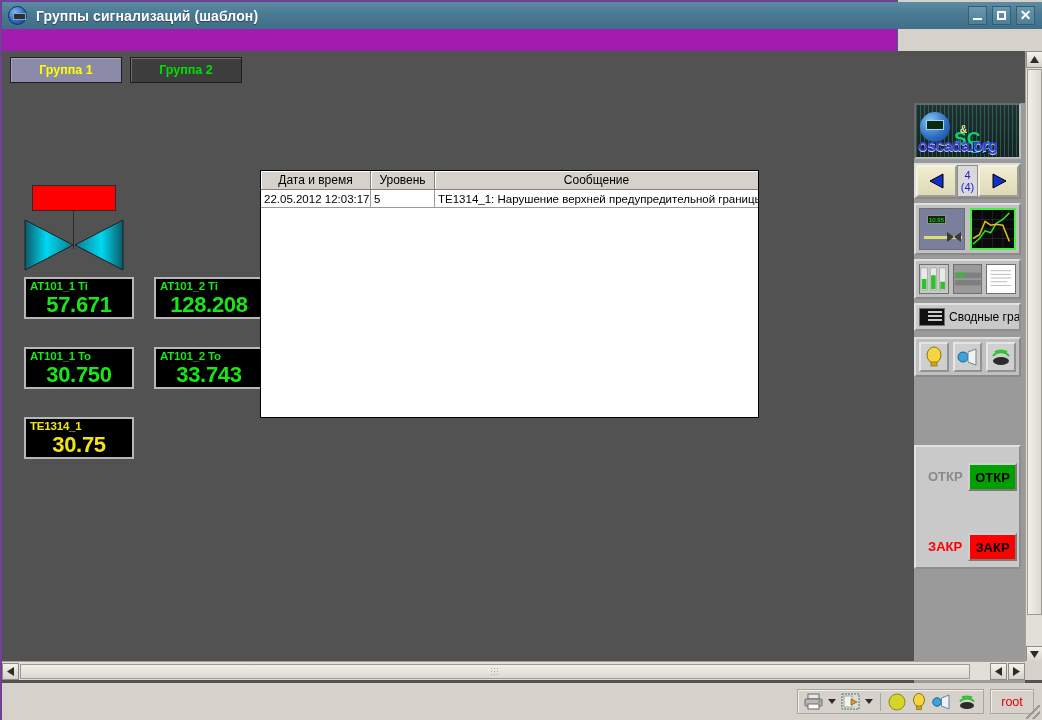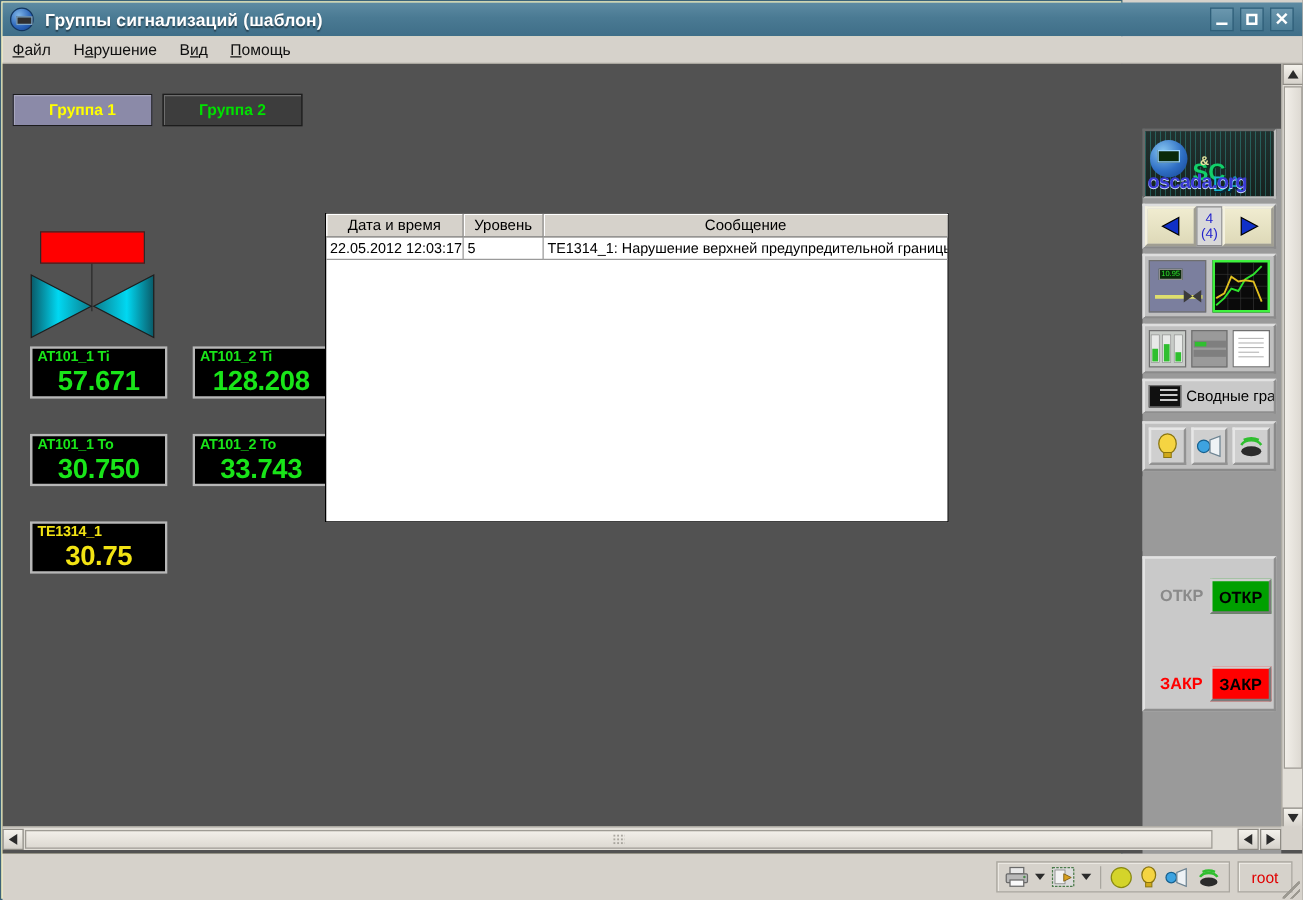--- a/index.html
+++ b/index.html
@@ -6,21 +6,21 @@
   html, body {
     margin: 0; padding: 0;
     width: 1042px; height: 720px;
     overflow: hidden;
     font-family: "Liberation Sans", sans-serif;
     background: #d6d2cb;
   }
   #app {
     position: relative;
     width: 898px; height: 720px;
-    background: #fef9c3;
+    background: #a21caf;
     border: 1px solid #3c6378;
   }
 
   
   .titlebar {
     position: absolute; left: 1px; top: 1px;
     width: 1040px; height: 27px;
     background: linear-gradient(to bottom, #5d8ba3 0%, #4a7a93 45%, #3f6e88 100%);
     display: flex; align-items: center;
     padding-left: 6px;
@@ -74,21 +74,21 @@
 
   
   .workspace {
     position: absolute; left: 1px; top: 50px;
     width: 1040px; height: 632px;
     background: #525252;
   }
 
   
   .tabs {
-    position: absolute; left: 8px; top: 24px;
+    position: absolute; left: 8px; top: 6px;
     display: flex; gap: 8px; align-items: center;
   }
   .tab {
     width: 112px; height: 26px;
     display: flex; align-items: center; justify-content: center;
     font-size: 12.5px; font-weight: bold;
     border: 1px solid #1d1d1d;
     cursor: pointer;
     box-shadow: inset 1px 1px 0 rgba(255,255,255,0.25);
   }
@@ -446,26 +446,20 @@
       </div>
       <div class="win-btn">
         <div class="glyph-max"></div>
       </div>
       <div class="win-btn">
         <span class="glyph-close">✕</span>
       </div>
     </div>
   </div>
 
-  <div class="menubar">
-    <div class="menu-item"><u>Ф</u>айл</div>
-    <div class="menu-item">Н<u>а</u>рушение</div>
-    <div class="menu-item">В<u>и</u>д</div>
-    <div class="menu-item"><u>П</u>омощь</div>
-  </div>
 
   <div class="workspace">
 
     <div class="tabs">
       <div class="tab active">
         <span>Группа 1</span>
       </div>
       <div class="tab inactive">
         <span>Группа 2</span>
       </div>

